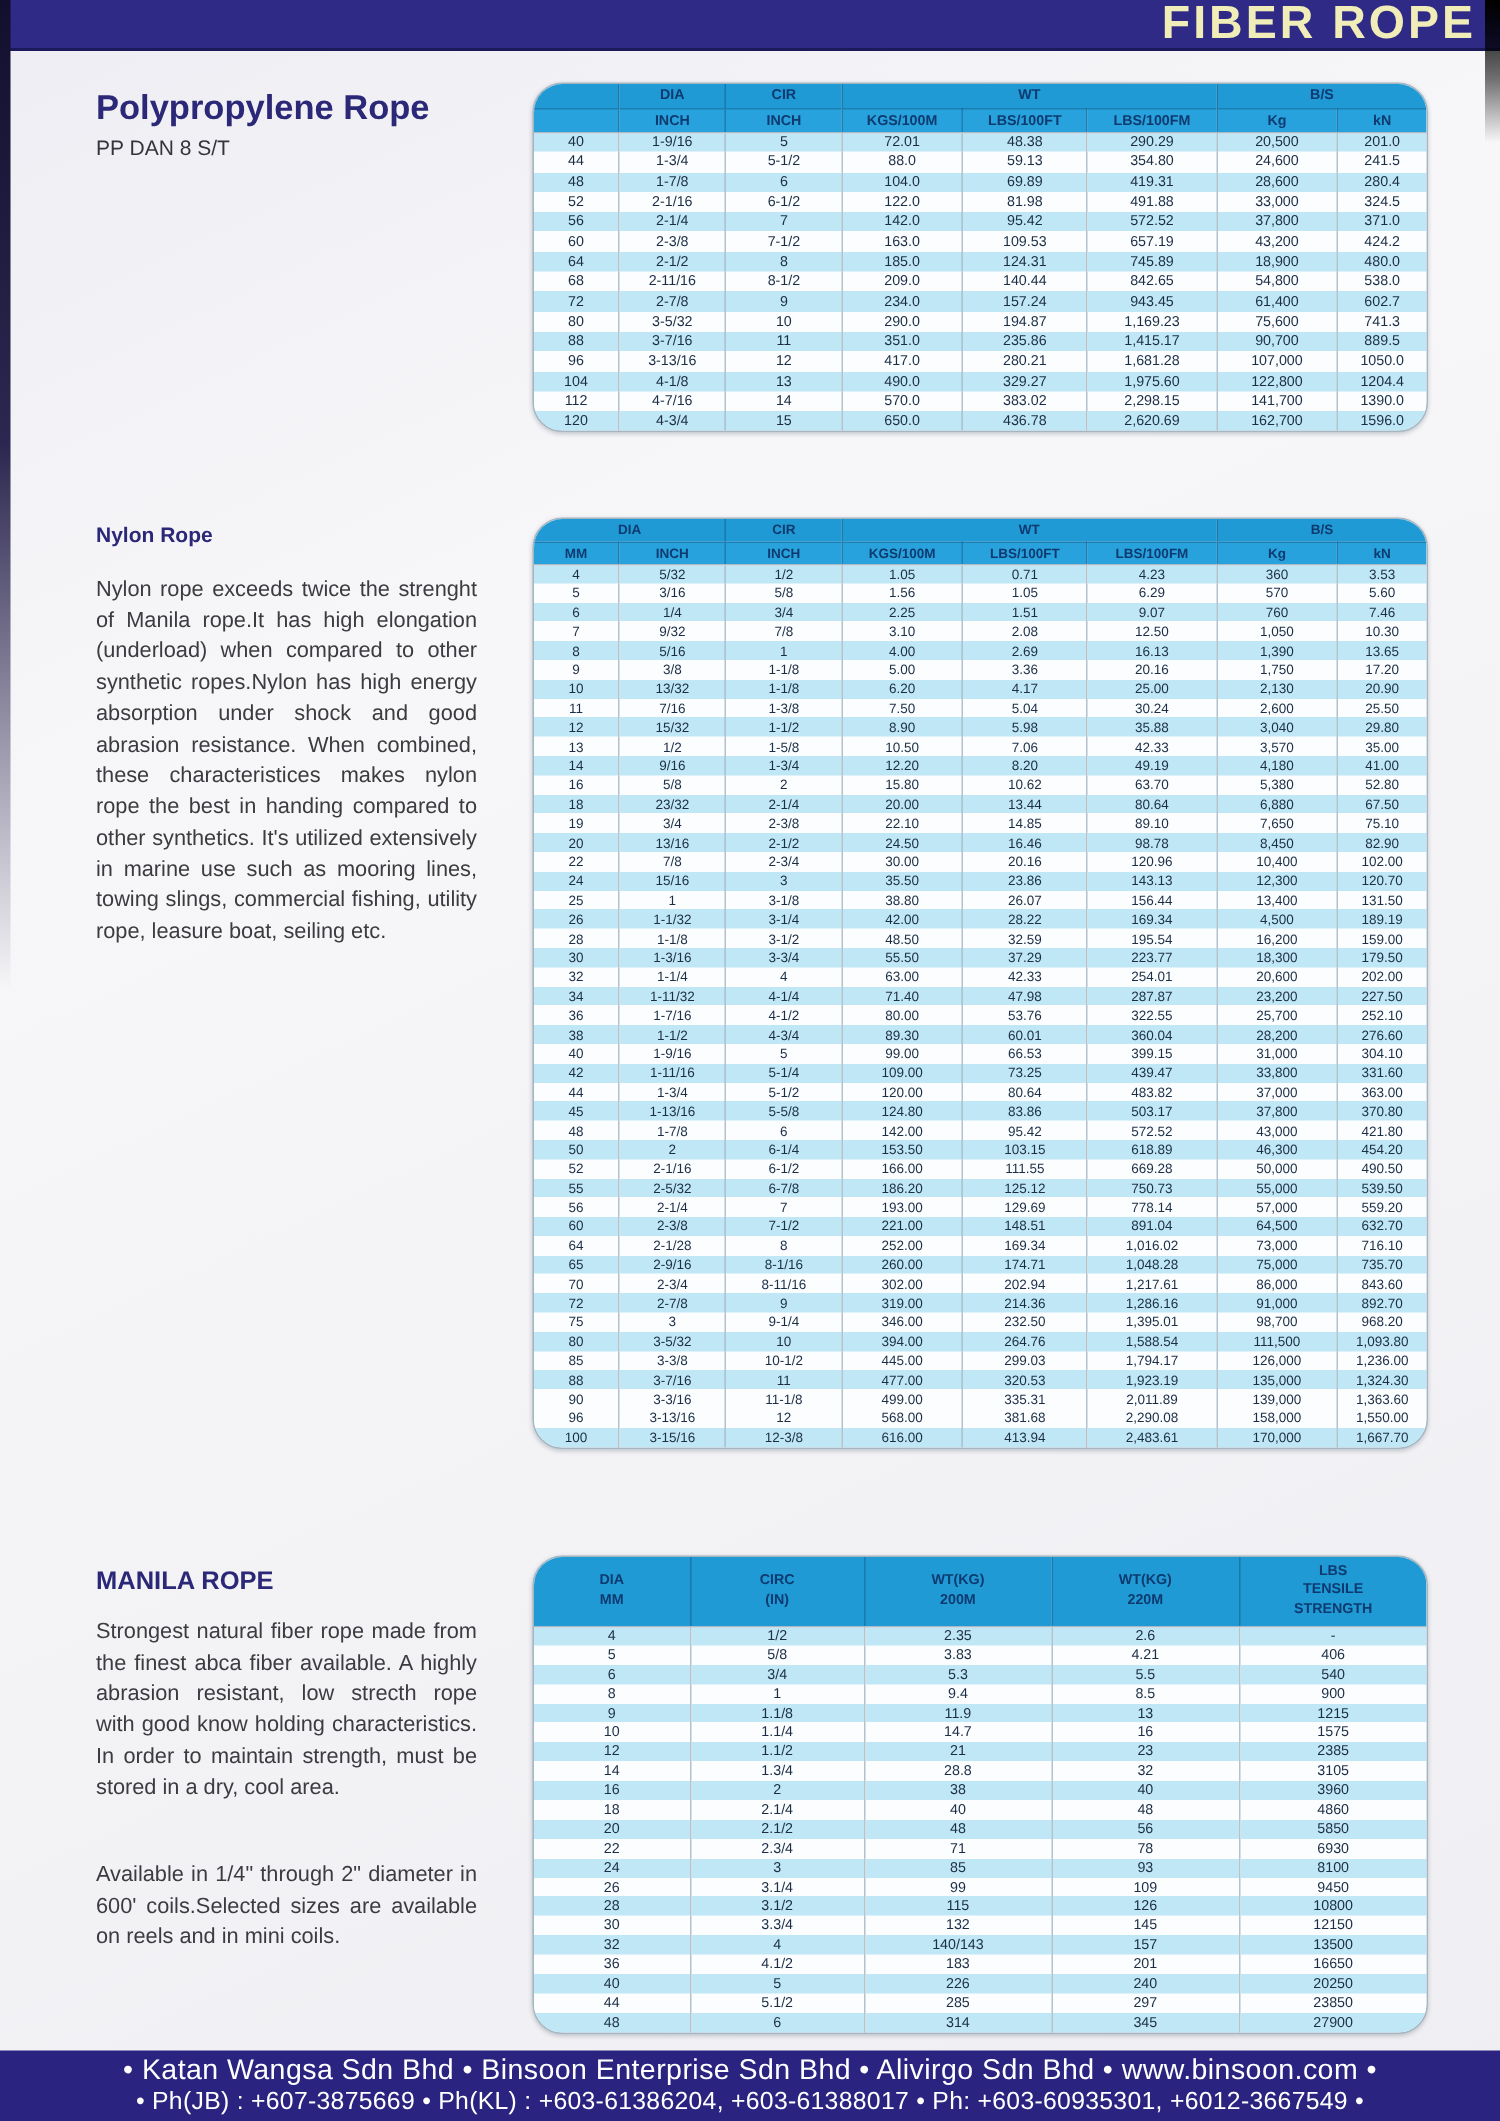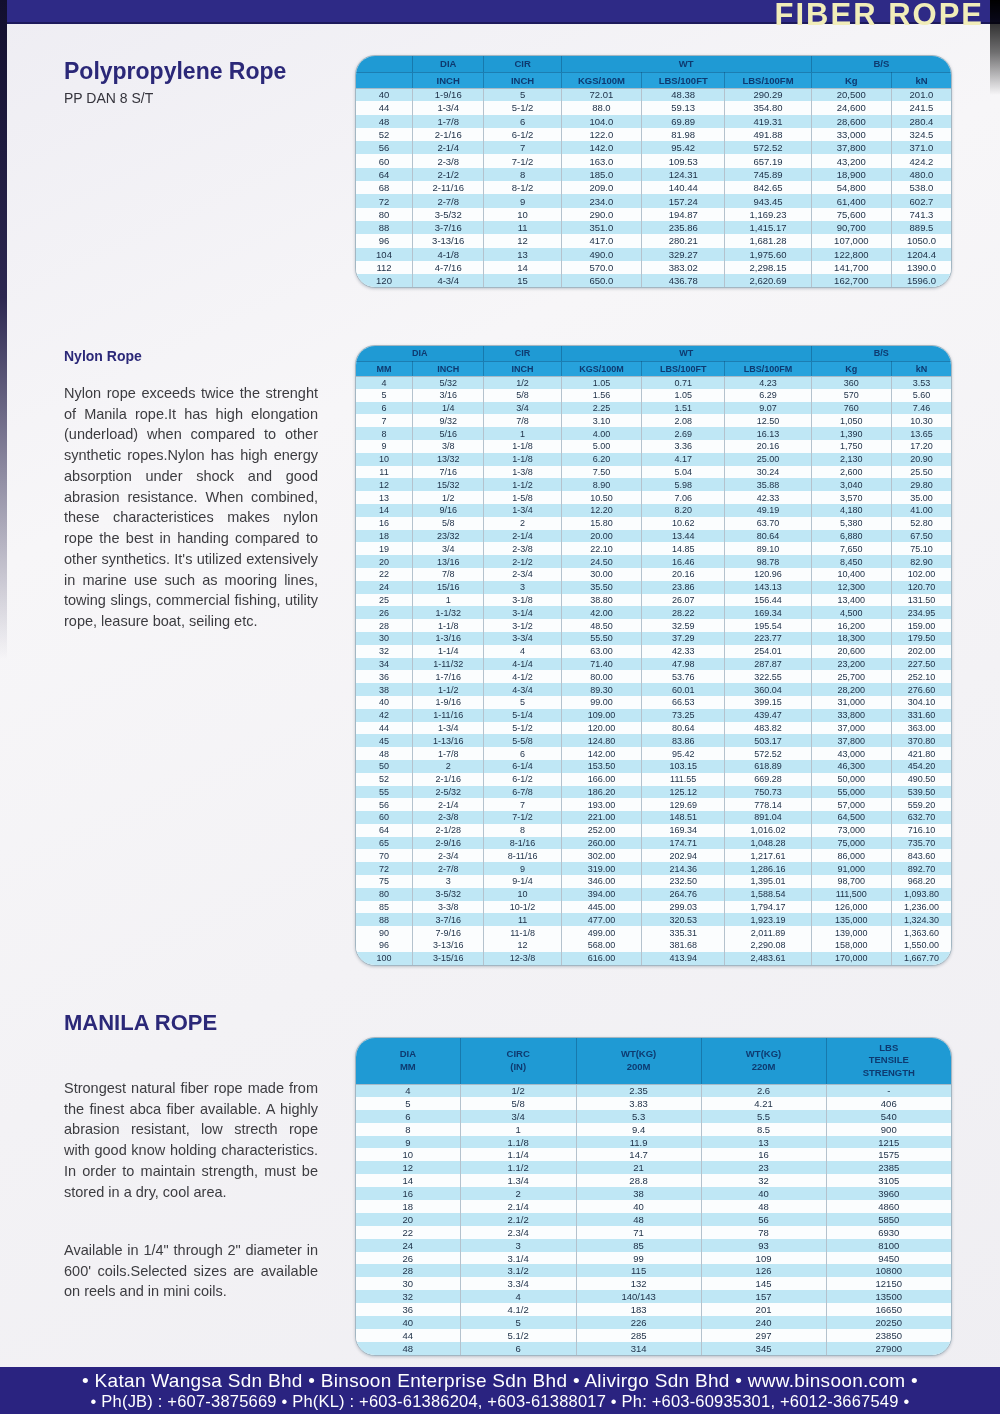--- a/index.html
+++ b/index.html
@@ -3,21 +3,21 @@
 <meta charset="utf-8">
 <style>
   * { margin:0; padding:0; box-sizing:border-box; }
   body { font-family:"Liberation Sans", sans-serif; background:#d8d8dc; }
   #page {
     position:relative; width:1000px; height:1414px; margin:0 auto; overflow:hidden;
     background:linear-gradient(155deg,#eeedf3 0%,#f7f6f8 30%,#f3f2f5 60%,#efeef2 100%);
   }
 
   
-  .banner { position:absolute; top:0; left:0; right:0; height:24px; background:#2e2a86;
+  .banner { position:absolute; top:0; left:0; right:0; height:34px; background:#2e2a86;
             border-bottom:2px solid #1d1a5c; }
   .banner-text { position:absolute; right:16px; top:-3px; font-size:31px; font-weight:bold;
                  color:#f1edb9; letter-spacing:2px; }
   .scan-edge-left { position:absolute; left:0; top:0; width:7px; height:660px;
     background:linear-gradient(to bottom,#120f2e 0%,#2c2750 45%,rgba(44,39,80,0) 100%); }
   .scan-edge-right { position:absolute; right:0; top:0; width:10px; height:95px;
     background:linear-gradient(to bottom,#000 0%,rgba(0,0,0,.55) 55%,rgba(0,0,0,0) 100%); }
 
   
   .sec-title { position:absolute; left:64px; color:#2b2878; font-weight:bold; }
@@ -467,21 +467,21 @@
             <td>131.50</td>
           </tr>
           <tr class="stripe-cyan">
             <td>26</td>
             <td>1-1/32</td>
             <td>3-1/4</td>
             <td>42.00</td>
             <td>28.22</td>
             <td>169.34</td>
             <td>4,500</td>
-            <td>234.95</td>
+            <td>189.19</td>
           </tr>
           <tr class="stripe-white">
             <td>28</td>
             <td>1-1/8</td>
             <td>3-1/2</td>
             <td>48.50</td>
             <td>32.59</td>
             <td>195.54</td>
             <td>16,200</td>
             <td>159.00</td>
@@ -711,21 +711,21 @@
             <td>3-7/16</td>
             <td>11</td>
             <td>477.00</td>
             <td>320.53</td>
             <td>1,923.19</td>
             <td>135,000</td>
             <td>1,324.30</td>
           </tr>
           <tr class="stripe-white">
             <td>90</td>
-            <td>7-9/16</td>
+            <td>3-3/16</td>
             <td>11-1/8</td>
             <td>499.00</td>
             <td>335.31</td>
             <td>2,011.89</td>
             <td>139,000</td>
             <td>1,363.60</td>
           </tr>
           <tr class="stripe-white">
             <td>96</td>
             <td>3-13/16</td>
@@ -743,21 +743,21 @@
             <td>616.00</td>
             <td>413.94</td>
             <td>2,483.61</td>
             <td>170,000</td>
             <td>1,667.70</td>
           </tr>
         </tbody>
     </table>
   </div>
 
-  <div class="sec-title" style="top:1010px; font-size:22px;">MANILA ROPE</div>
+  <div class="sec-title" style="top:1044px; font-size:17px;">MANILA ROPE</div>
   <div class="sec-body" style="top:1078px;">Strongest natural fiber rope made from the finest abca fiber available. A highly abrasion resistant, low strecth rope with good know holding characteristics. In order to maintain strength, must be stored in a dry, cool area.</div>
   <div class="sec-body" style="top:1240px;">Available in 1/4" through 2" diameter in 600' coils.Selected sizes are available on reels and in mini coils.</div>
 
   <div class="tbl-wrap" style="top:1037px;">
     <table class="manila-tbl">
       <colgroup>
         <col style="width:17.5%">
           <col style="width:19.5%">
           <col style="width:21%">
           <col style="width:21%">

